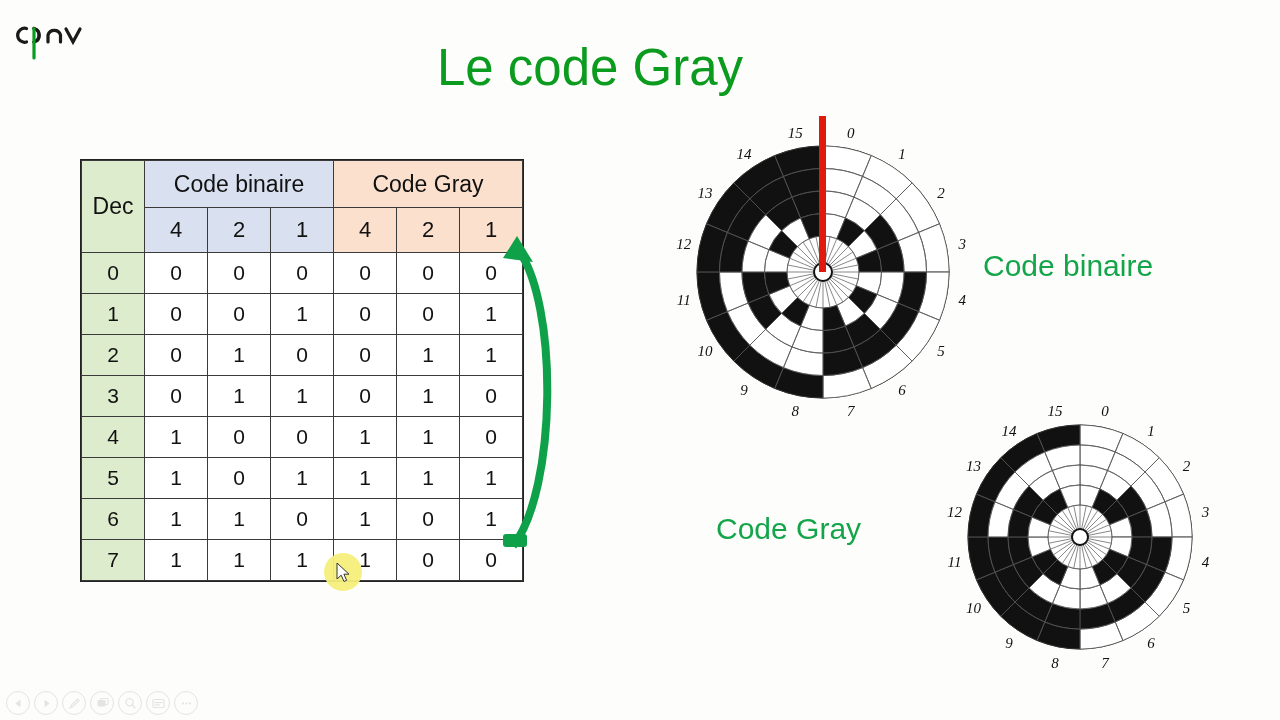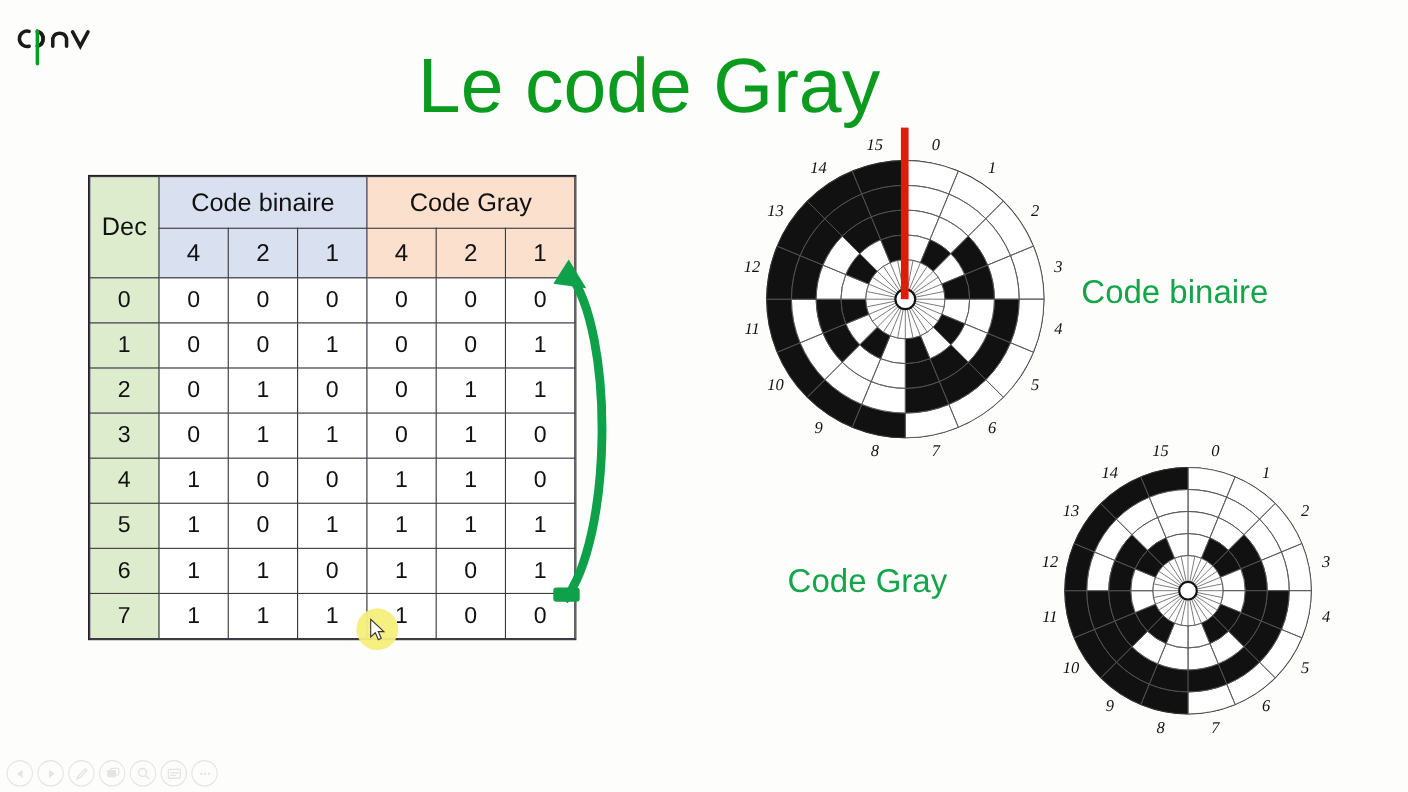--- a/index.html
+++ b/index.html
@@ -7,28 +7,28 @@
     width:1280px;height:720px;overflow:hidden;
     background:#fdfdfb;
     font-family:"Liberation Sans", sans-serif;
     position:relative;
   }
   
   #logo{position:absolute;left:14px;top:16px;width:70px;height:46px;}
   
   #title{
     position:absolute;left:0;top:38px;width:1180px;text-align:center;
-    font-size:70px;color:#0b9b1f;font-family:"Liberation Sans", sans-serif;
+    font-size:51px;color:#0b9b1f;font-family:"Liberation Sans", sans-serif;
     letter-spacing:0px;font-weight:400;
   }
   
   #truth-table{
     position:absolute;left:81px;top:160px;
     border-collapse:collapse;
-    background:#8b5cf6;
+    background:#000000;
     box-shadow:0 0 0 1px #222;
   }
   #truth-table td,#truth-table th{
     border:1px solid #3a3a3a;
     text-align:center;
     font-weight:400;
     color:#111;
     font-family:"Liberation Sans", sans-serif;
   }
   #truth-table .dec-head{

